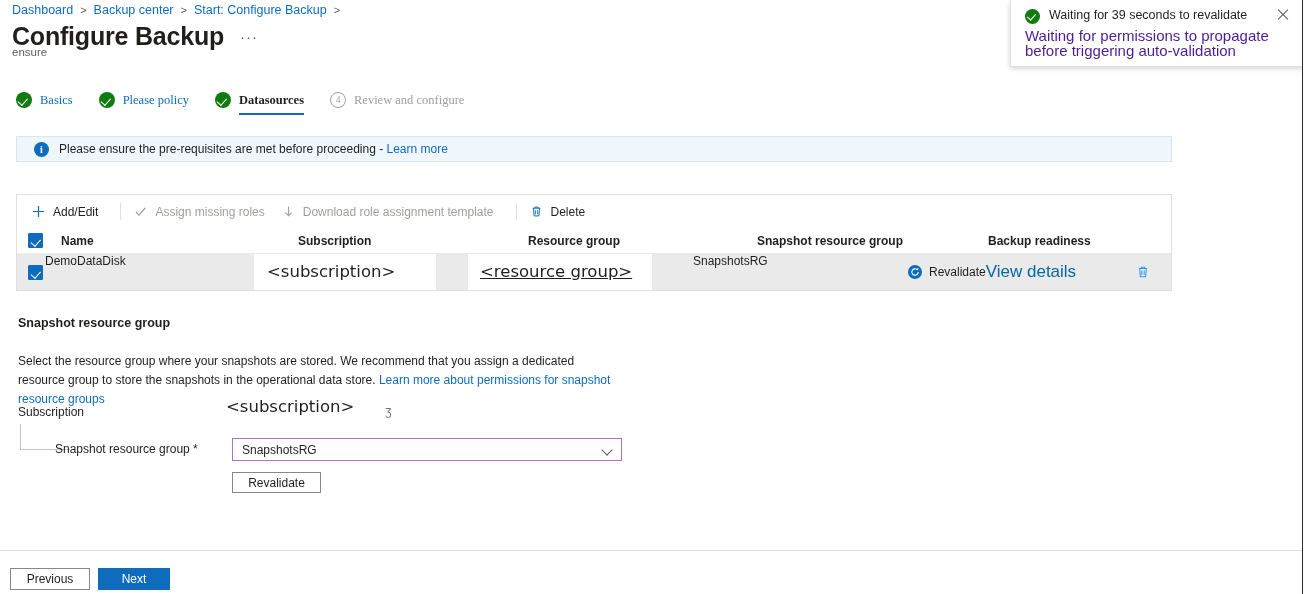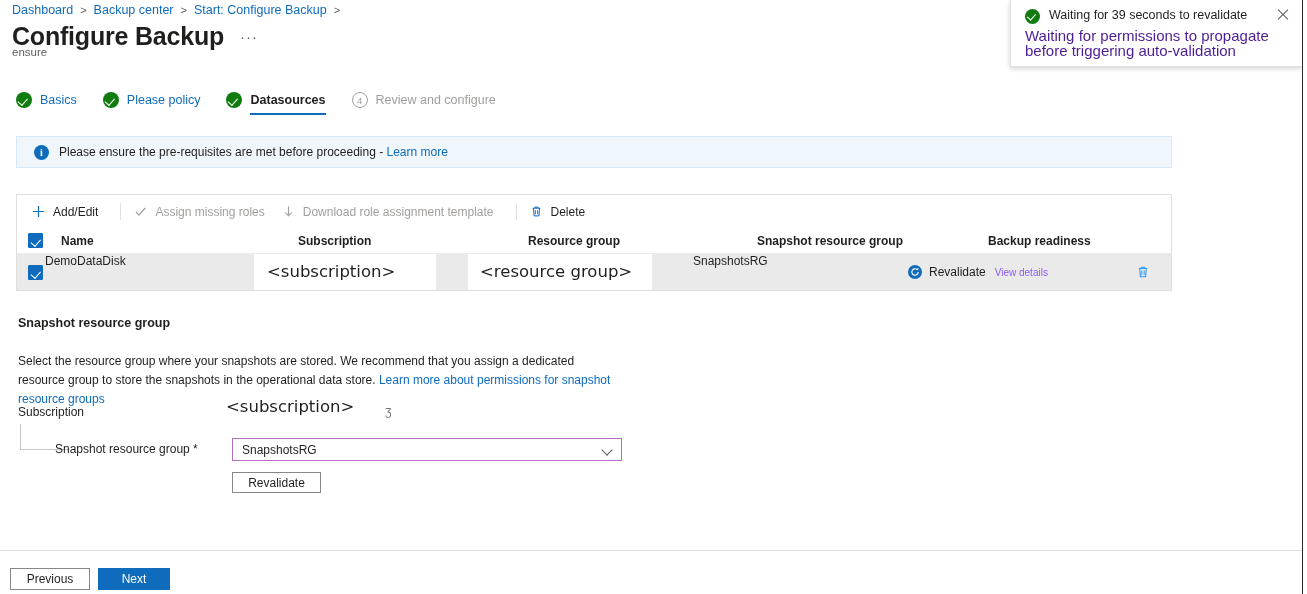--- a/index.html
+++ b/index.html
@@ -45,40 +45,40 @@
   .toast-close { width:14px; height:14px; position:relative; cursor:pointer; flex:0 0 auto; margin-top:0px; }
   .toast-close::before, .toast-close::after {
     content:""; position:absolute; left:0px; top:6px; width:14px; height:1px; background:#605e5c;
   }
   .toast-close::before { transform:rotate(45deg); }
   .toast-close::after  { transform:rotate(-45deg); }
   .toast-body { font-size:15px; color:#4c1d95; line-height:15px; margin-top:4px; margin-left:0px; width:268px; }
 
   
   .steps { position:absolute; left:16px; top:92px; display:flex; align-items:center; }
-  .step { display:flex; align-items:center; margin-right:26px; position:relative; padding-bottom:7px; cursor:pointer; }
+  .step { display:flex; align-items:flex-end; margin-right:26px; position:relative; padding-bottom:7px; cursor:pointer;font-family:Liberation Serif, serif; }
   .step-check { width:16px; height:16px; border-radius:50%; background:#107c10; position:relative; flex:0 0 auto; }
   .step-check::after {
     content:""; position:absolute; left:4px; top:3.5px; width:4.5px; height:7.5px;
     border:solid #fff; border-width:0 1.7px 1.7px 0; transform:rotate(42deg);
   }
   .step-num {
     width:16px; height:16px; border-radius:50%; border:1px solid #a19f9d; color:#a19f9d;
     font-size:9.5px; display:flex; align-items:center; justify-content:center; flex:0 0 auto;
   }
   .step-label { font-size:12.5px; color:#0f6cbd; margin-left:8px; }
   .step.active .step-label { color:#201f1e; font-weight:700; }
   .step.disabled .step-label { color:#a19f9d; }
   .step.active::after {
     content:""; position:absolute; left:24px; right:0px; bottom:0; height:2px; background:#0f6cbd;
   }
 
   
   .info-banner {
-    position:absolute; left:16px; top:136px; width:1156px; height:32px;
+    position:absolute; left:16px; top:136px; width:1156px; height:26px;
     background:#eff6fc; border:1px solid #d6e8f8;
     display:flex; align-items:center; padding-left:17px;
   }
   .info-icon { width:15px; height:15px; border-radius:50%; background:#0f6cbd; position:relative; flex:0 0 auto; }
   .info-icon::after {
     content:"i"; position:absolute; left:0; top:0; width:15px; height:15px;
     color:#fff; font-size:10px; font-weight:700; display:flex; align-items:center; justify-content:center;
     font-family:"Liberation Serif", serif;
   }
   .info-text { font-size:12px; color:#201f1e; margin-left:10px; }
@@ -118,27 +118,27 @@
 
   
   .redact { position:absolute; background:#ffffff; top:0; height:36px; }
   .redact-sub { left:237px; width:182px; }
   .redact-rg  { left:451px; width:184px; }
   .ph-text {
     position:absolute; font-size:16.5px; color:#201f1e; top:8px; white-space:nowrap;
     font-family:"DejaVu Sans", sans-serif;
   }
   .ph-sub { left:250px; }
-  .ph-rg  { left:463px; }
+  .ph-rg  { left:463px;text-decoration:underline; }
 
   .ready-cell { display:flex; align-items:center; }
   .reval-ico { width:14px; height:14px; border-radius:50%; background:#0f6cbd; position:relative; flex:0 0 auto; }
   .reval-ico svg { position:absolute; left:2px; top:2px; }
   .reval-txt { font-size:12px; color:#201f1e; margin-left:7px; }
-  .view-details { font-size:10px; color:#8b5cf6; margin-left:9px; text-decoration:none; cursor:pointer; }
+  .view-details { font-size:17px; color:#0369a1; text-decoration:none; cursor:pointer; }
   .row-trash { position:absolute; right:21px; top:11px; cursor:pointer; }
 
   
   .sec-title { position:absolute; left:18px; top:316px; font-size:12.5px; font-weight:700; color:#201f1e; }
   .sec-desc  { position:absolute; left:18px; top:352px; width:600px; font-size:12px; color:#201f1e; line-height:19px; }
   .sec-desc a { color:#0f6cbd; text-decoration:none; }
 
   .lbl-subscription { position:absolute; left:18px; top:405px; font-size:12px; color:#201f1e; }
   .ph-form-sub {
     position:absolute; left:226px; top:397px; font-size:16.5px; color:#201f1e;

